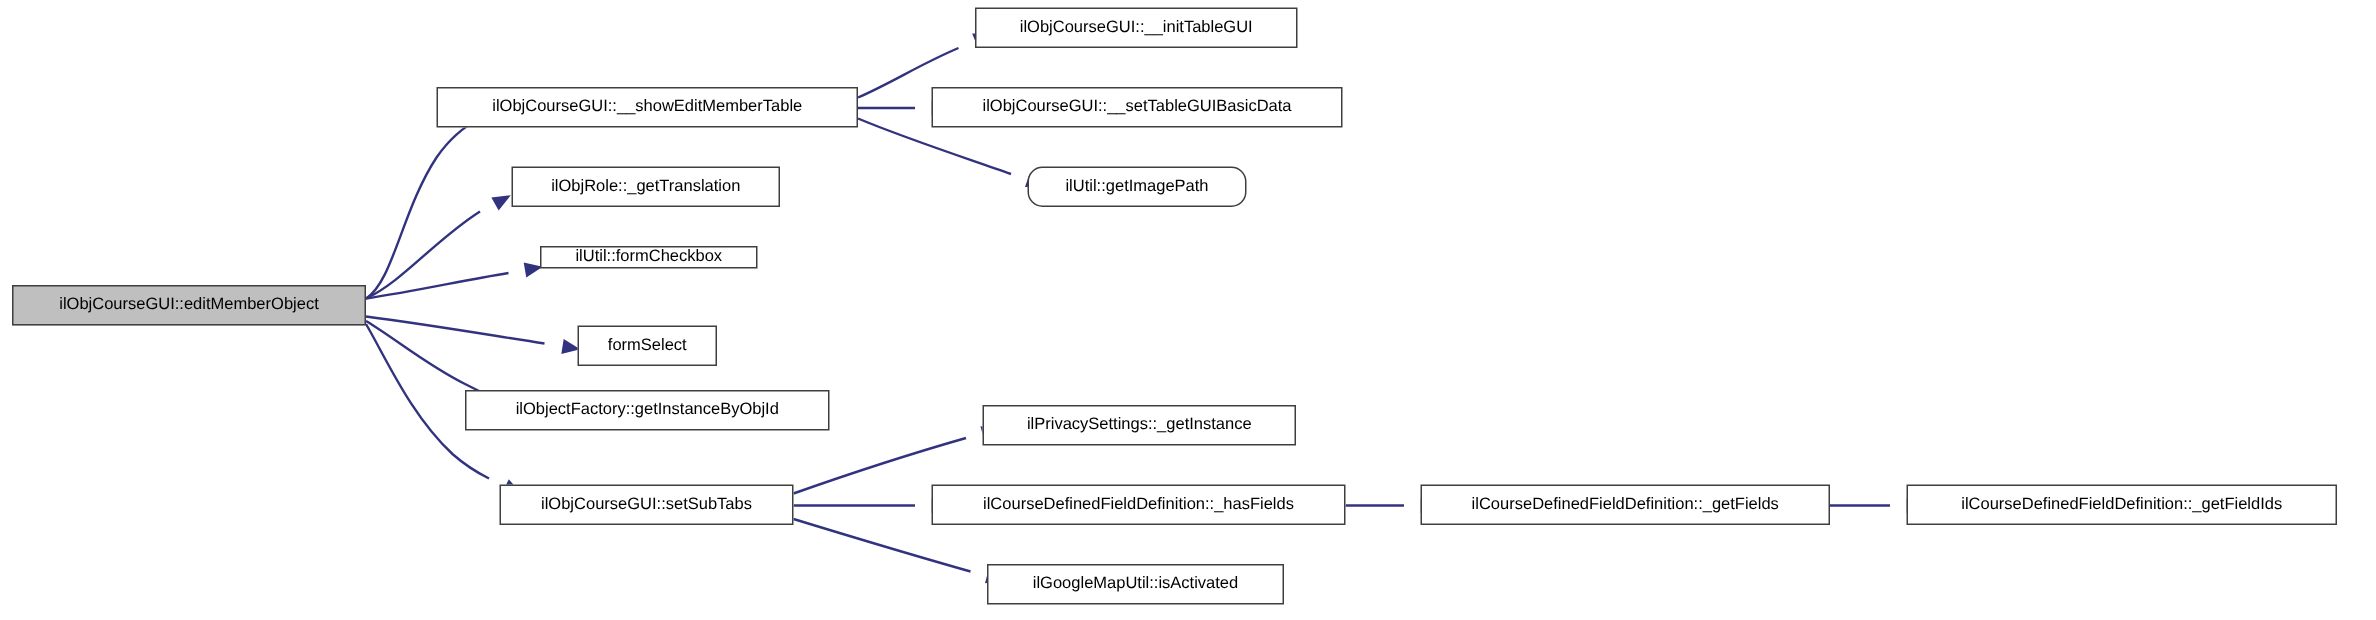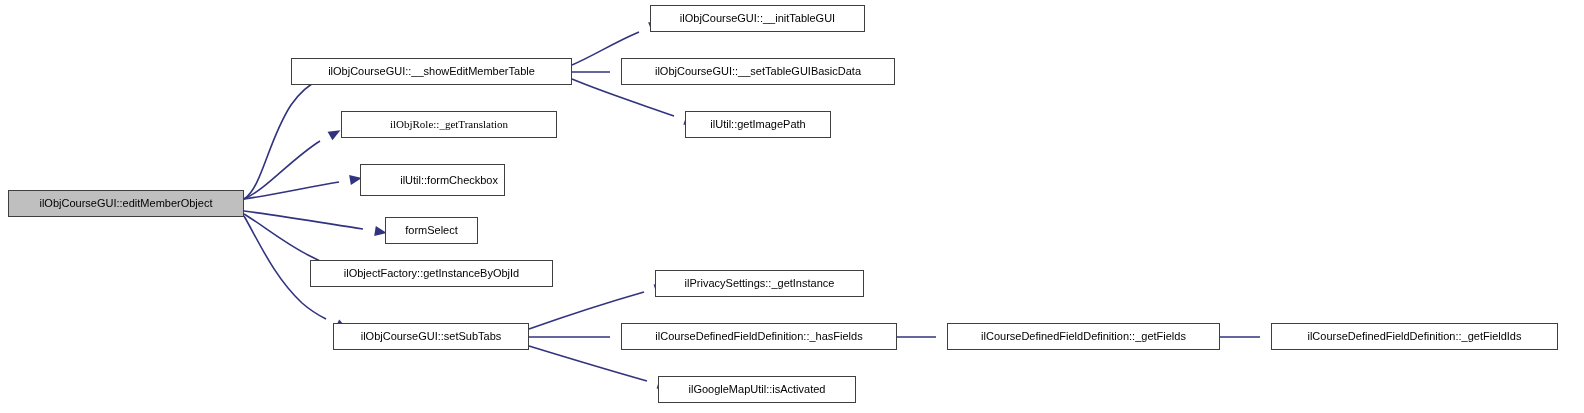--- a/index.html
+++ b/index.html
@@ -85,27 +85,27 @@
     </div>
     <div class="node" style="left: 291px; top: 58px; width: 281px; height: 27px; border-color: rgb(63, 63, 63); background: rgb(255, 255, 255);">
       <span class="node-label">ilObjCourseGUI::__showEditMemberTable</span>
     </div>
     <div class="node" style="left: 650px; top: 5px; width: 215px; height: 27px; border-color: rgb(63, 63, 63); background: rgb(255, 255, 255);">
       <span class="node-label">ilObjCourseGUI::__initTableGUI</span>
     </div>
     <div class="node" style="left: 621px; top: 58px; width: 274px; height: 27px; border-color: rgb(63, 63, 63); background: rgb(255, 255, 255);">
       <span class="node-label">ilObjCourseGUI::__setTableGUIBasicData</span>
     </div>
-    <div class="node" style="left: 685px; top: 111px; width: 146px; height: 27px; border-color: rgb(63, 63, 63); background: rgb(255, 255, 255);">
+    <div class="node" style="left: 685px; top: 111px; width: 146px; height: 27px; border-color: rgb(63, 63, 63); background: rgb(255, 255, 255); border-radius: 10px;">
       <span class="node-label">ilUtil::getImagePath</span>
     </div>
-    <div class="node" style="left: 341px; top: 111px; width: 216px; height: 27px; border-color: rgb(63, 63, 63); background: rgb(255, 255, 255); font-family: Liberation Serif, serif;">
+    <div class="node" style="left: 341px; top: 111px; width: 179px; height: 27px; border-color: rgb(63, 63, 63); background: rgb(255, 255, 255);">
       <span class="node-label">ilObjRole::_getTranslation</span>
     </div>
-    <div class="node" style="left: 360px; top: 164px; width: 145px; height: 32px; border-color: rgb(63, 63, 63); background: rgb(255, 255, 255); justify-content: flex-end;">
+    <div class="node" style="left: 360px; top: 164px; width: 145px; height: 15px; border-color: rgb(63, 63, 63); background: rgb(255, 255, 255);">
       <span class="node-label">ilUtil::formCheckbox</span>
     </div>
     <div class="node" style="left: 385px; top: 217px; width: 93px; height: 27px; border-color: rgb(63, 63, 63); background: rgb(255, 255, 255);">
       <span class="node-label">formSelect</span>
     </div>
     <div class="node" style="left: 310px; top: 260px; width: 243px; height: 27px; border-color: rgb(63, 63, 63); background: rgb(255, 255, 255);">
       <span class="node-label">ilObjectFactory::getInstanceByObjId</span>
     </div>
     <div class="node" style="left: 333px; top: 323px; width: 196px; height: 27px; border-color: rgb(63, 63, 63); background: rgb(255, 255, 255);">
       <span class="node-label">ilObjCourseGUI::setSubTabs</span>

